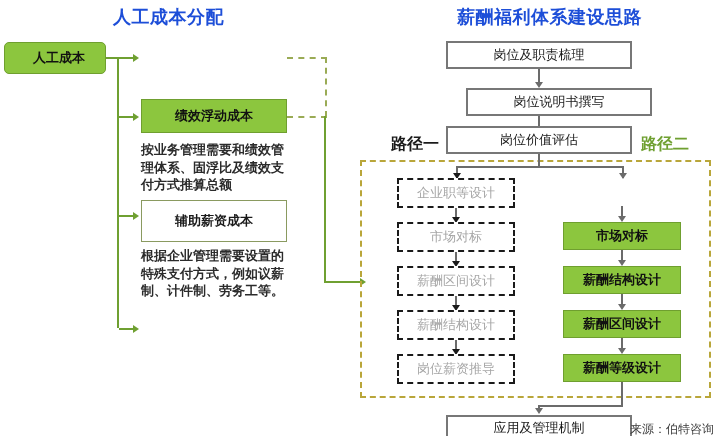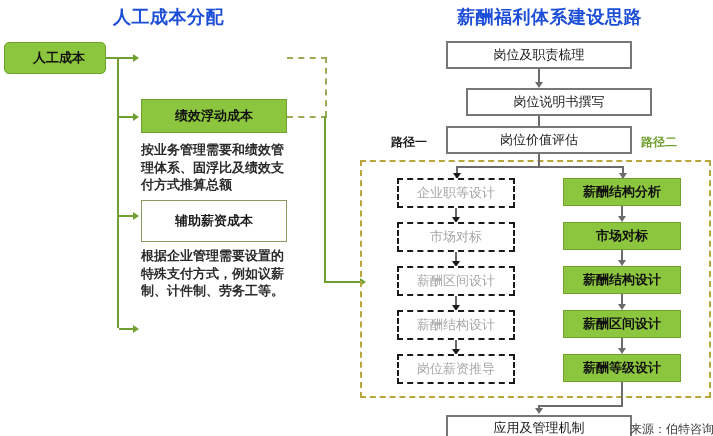--- a/index.html
+++ b/index.html
@@ -7,21 +7,21 @@
   #stage{position:relative;width:713px;height:436px;background:#fff;overflow:hidden;}
   .ttl{position:absolute;font-weight:bold;font-size:18px;color:#1d4ed8;letter-spacing:.5px;white-space:nowrap;}
   .box{position:absolute;box-sizing:border-box;display:flex;align-items:center;justify-content:center;text-align:center;white-space:nowrap;}
   .green{background:#8cc63e;border:1px solid #6f9f2f;color:#111;font-weight:bold;font-size:13px;}
   .green.rnd{border-radius:5px;padding-left:8px;}
   .wbox{background:#fff;border:1px solid #8a9a60;color:#1a1a1a;font-weight:bold;font-size:13px;}
   .gbox{background:#fff;border:1px solid #808080;color:#1a1a1a;font-size:13px;text-align:center;}
   .gbox.thick{border:2px solid #777;}
   .dashbox{background:#fff;border:2px dashed #1a1a1a;color:#a6a6a6;font-size:13px;}
   .note{position:absolute;font-size:13px;line-height:1.35;color:#2b2b2b;font-weight:bold;}
-  .plabel{position:absolute;font-size:12px;font-weight:bold;white-space:nowrap;}
+  .plabel{position:absolute;font-size:16px;font-weight:bold;white-space:nowrap;}
   .src{position:absolute;font-size:12px;color:#3a3a3a;white-space:nowrap;}
   .ln{position:absolute;background:#6fa031;}
   .lng{position:absolute;background:#6b6b6b;}
   .dashed-h{position:absolute;height:0;border-top:2px dashed #9aab55;}
   .dashed-v{position:absolute;width:0;border-left:2px dashed #9aab55;}
   .outer{position:absolute;box-sizing:border-box;border:2px dashed #b9a63a;}
   .arrow{position:absolute;width:0;height:0;}
   .ar-r{border-top:4px solid transparent;border-bottom:4px solid transparent;border-left:6px solid #6fa031;}
   .ar-d{border-left:4px solid transparent;border-right:4px solid transparent;border-top:6px solid #6b6b6b;}
   .ar-d-k{border-left:4px solid transparent;border-right:4px solid transparent;border-top:6px solid #1a1a1a;}
@@ -98,21 +98,20 @@
   <div class="box dashbox" style="left:397px;top:266px;width:118px;height:30px;">薪酬区间设计</div>
   <div class="lng" style="left:455px;top:296px;width:1.5px;height:13px;"></div>
   <div class="arrow ar-d-k" style="left:452px;top:305px;"></div>
 
   <div class="box dashbox" style="left:397px;top:310px;width:118px;height:30px;">薪酬结构设计</div>
   <div class="lng" style="left:455px;top:340px;width:1.5px;height:13px;"></div>
   <div class="arrow ar-d-k" style="left:452px;top:349px;"></div>
 
   <div class="box dashbox" style="left:397px;top:354px;width:118px;height:30px;">岗位薪资推导</div>
 
-  <div class="box green" style="left:563px;top:178px;width:118px;height:28px;">薪酬结构分析</div>
   <div class="lng" style="left:621px;top:206px;width:1.5px;height:14px;"></div>
   <div class="arrow ar-d" style="left:618px;top:216px;"></div>
 
   <div class="box green" style="left:563px;top:222px;width:118px;height:28px;">市场对标</div>
   <div class="lng" style="left:621px;top:250px;width:1.5px;height:14px;"></div>
   <div class="arrow ar-d" style="left:618px;top:260px;"></div>
 
   <div class="box green" style="left:563px;top:266px;width:118px;height:28px;">薪酬结构设计</div>
   <div class="lng" style="left:621px;top:294px;width:1.5px;height:14px;"></div>
   <div class="arrow ar-d" style="left:618px;top:304px;"></div>

